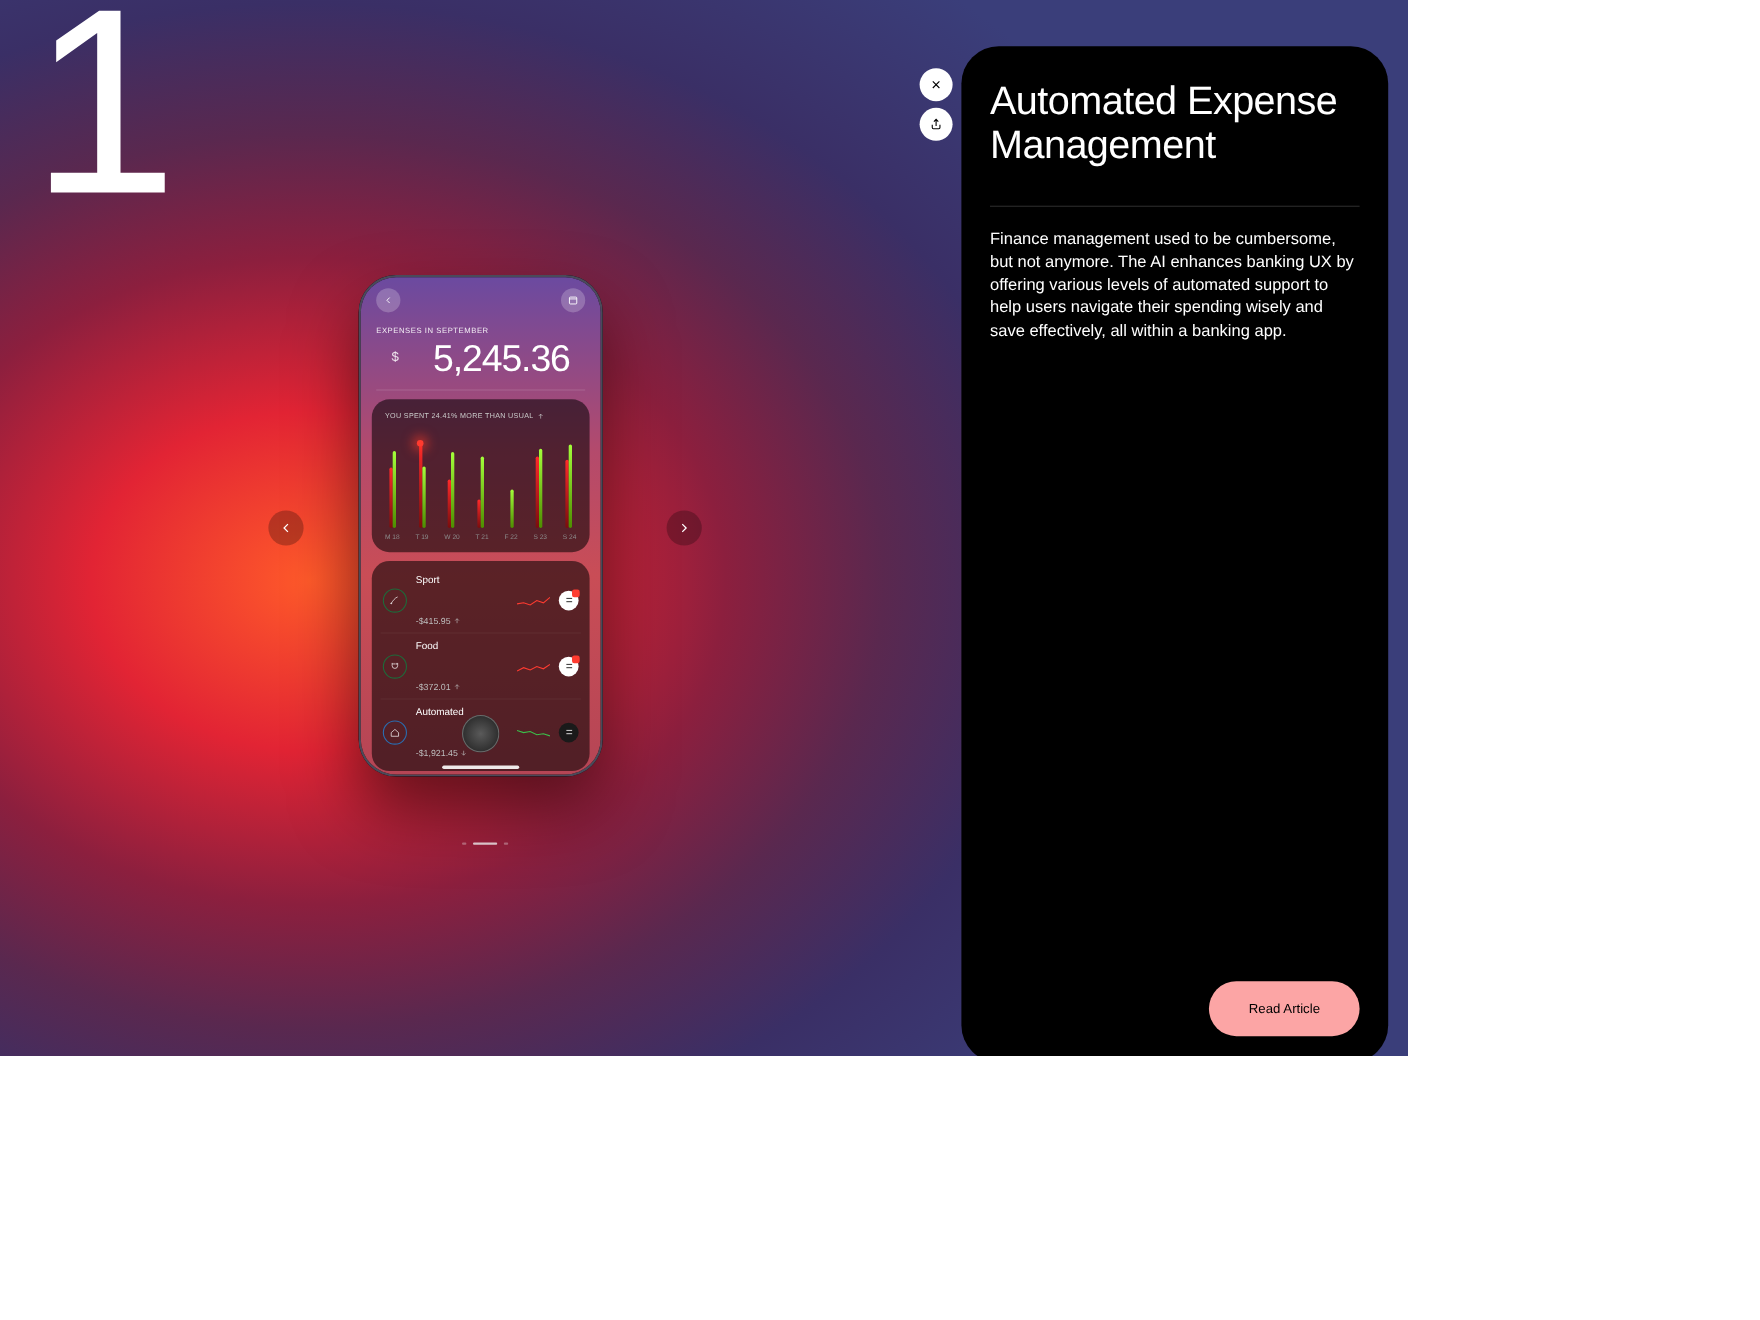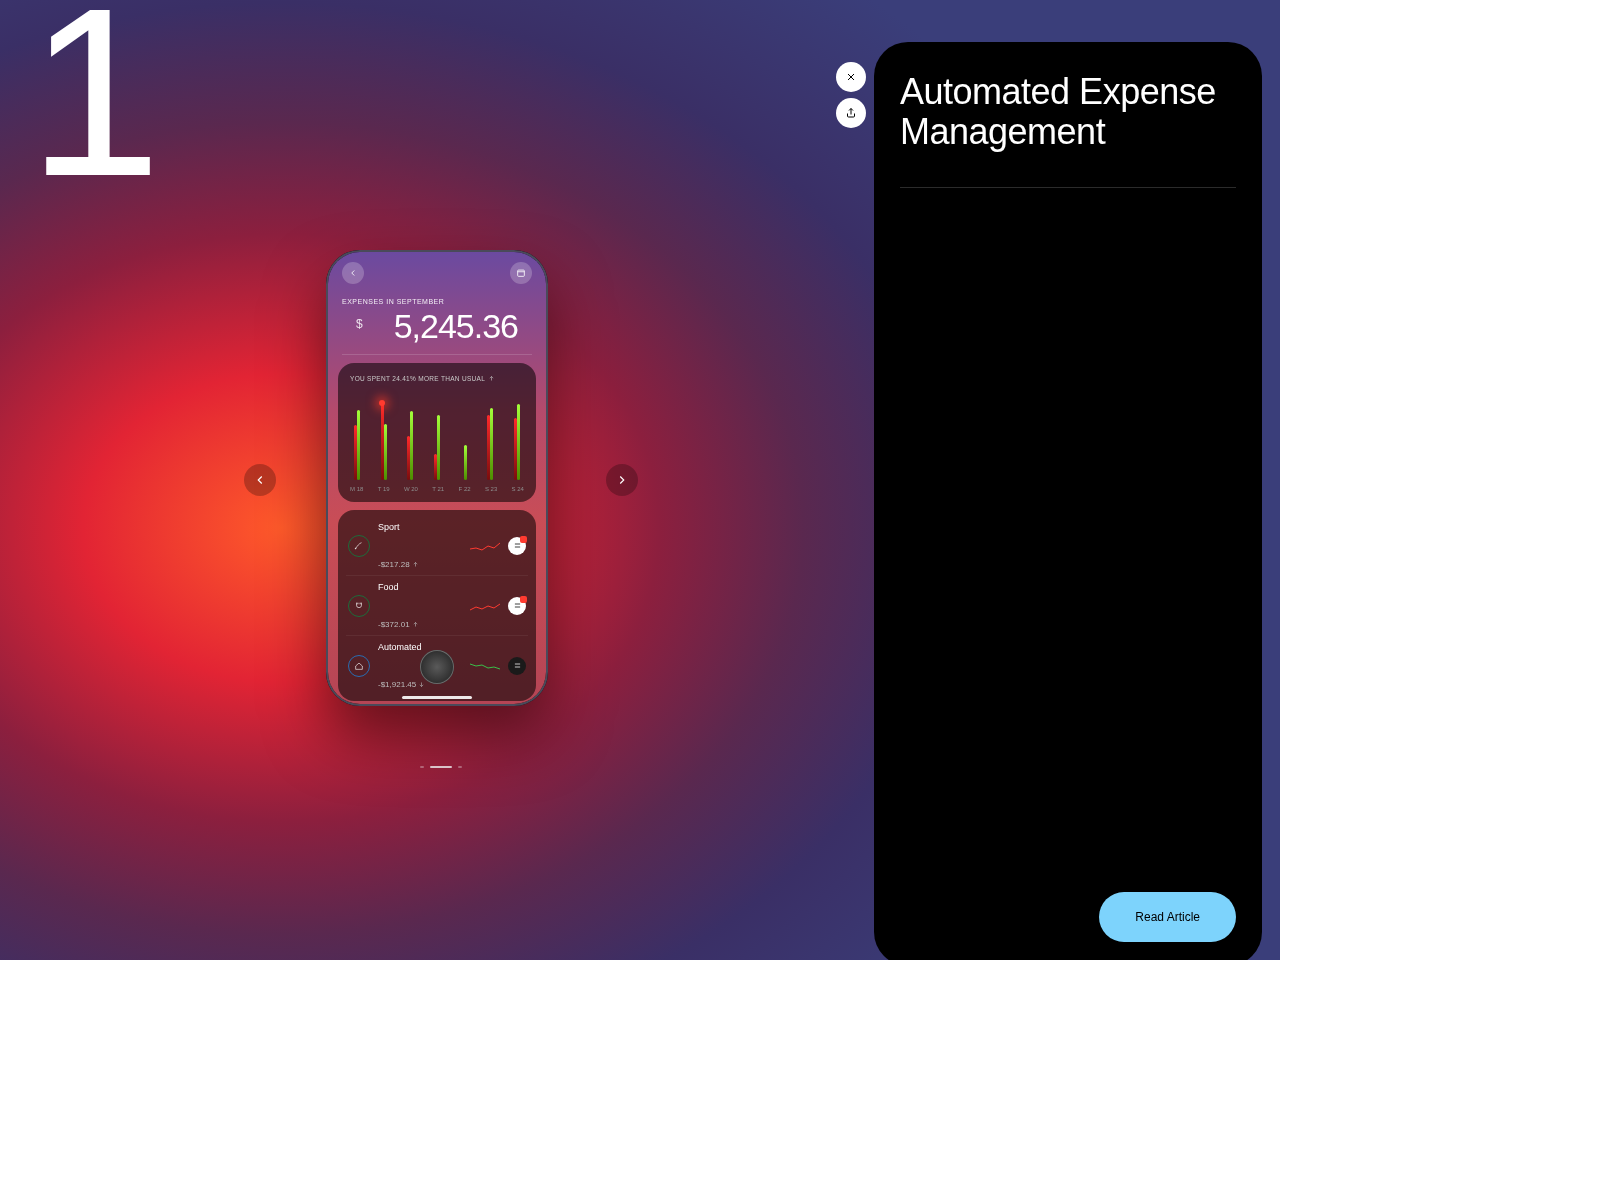--- a/index.html
+++ b/index.html
@@ -37,21 +37,21 @@
 
 .panel {
   position:absolute; right:18px; top:16px; width:388px; height:924px;
   background:#000; color:#fff; border-radius:34px; padding:30px 26px 24px 26px;
   display:flex; flex-direction:column;margin-top:26px;
 }
 .panel h1 { font-size:36px; font-weight:500; line-height:1.1; letter-spacing:-0.5px; }
 .panel hr { border:none; border-top:1px solid #2b2b2b; margin:36px 0 20px 0; }
 .panel p { font-size:15px; line-height:1.38; font-weight:400; color:#fff; }
 .read-btn {
-  margin-top:auto; align-self:flex-end; background:#7dd3fc; color:#000;
+  margin-top:auto; align-self:flex-end; background:#fca5a5; color:#000;
   border:none; border-radius:40px; padding:18px 36px; font-size:12px; font-weight:500;
   cursor:pointer;
 }
 .fab {
   position:absolute; width:30px; height:30px; border-radius:50%; background:#fff;
   display:flex; align-items:center; justify-content:center; cursor:pointer;
 }
 .fab.close { top:20px; left:-38px; }
 .fab.share { top:56px; left:-38px; }
 
@@ -212,21 +212,21 @@
         <div class="cat-row">
           <div class="cat-icon">
             <svg width="10" height="10" viewBox="0 0 24 24" fill="none" stroke-width="1.5">
                 <path d="M4 18c4-6 8-12 14-14" stroke="#fff"></path>
                 <circle cx="4" cy="18" r="1" fill="#fff"></circle>
               </svg>
           </div>
           <div class="cat-text">
             <span class="cat-name">Sport</span>
             <span class="cat-amt">
-                <span>-$217.28</span> 
+                <span>-$415.95</span> 
                 <svg width="7" height="7" viewBox="0 0 24 24" fill="none" stroke="#bdbdbd" stroke-width="2">
                   <path d="M12 19V5M6 11l6-6 6 6"></path>
                 </svg>
               </span>
           </div>
           <svg class="spark" height="12" viewBox="0 0 30 12">
               <path d="M0 9 L6 8 L12 10 L18 6 L24 8 L30 3" stroke="#ff3b30" fill="none" stroke-width="1"></path>
             </svg>
           <div class="cat-pill" style="position:relative">
             <div class="badge"></div>
@@ -300,16 +300,17 @@
         </svg>
     </div>
     <div class="fab share">
       <svg width="12" height="12" viewBox="0 0 24 24" fill="none" stroke="#000" stroke-width="2">
           <path d="M12 3v12M8 7l4-4 4 4"></path>
           <path d="M5 13v5a2 2 0 002 2h10a2 2 0 002-2v-5"></path>
         </svg>
     </div>
     <h1>Automated Expense Management</h1>
     <hr>
+    <p>Finance management used to be cumbersome, but not anymore. The AI enhances banking UX by offering various levels of automated support to help users navigate their spending wisely and save effectively, all within a banking app.</p>
     <button class="read-btn">Read Article</button>
   </div>
 
 </div>
 
 </body></html>

